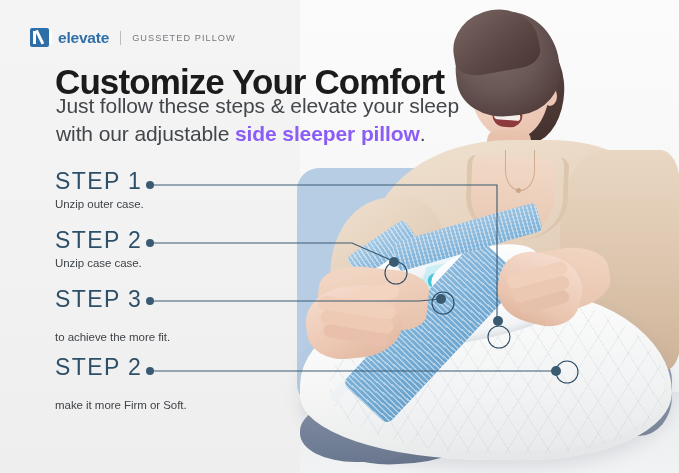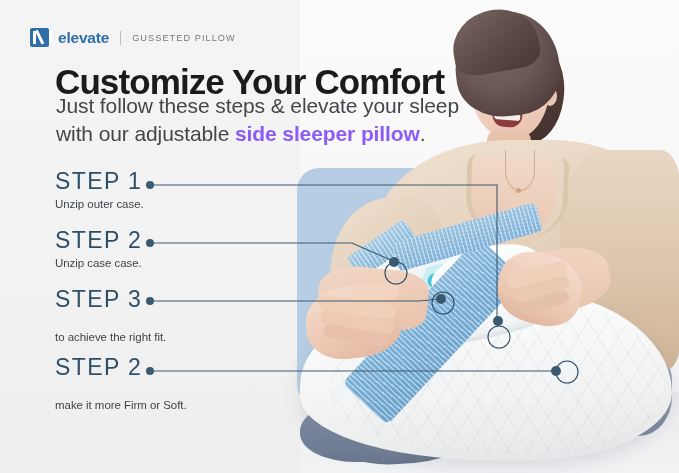--- a/index.html
+++ b/index.html
@@ -306,21 +306,21 @@
     <div class="step-desc">Unzip outer case.</div>
   </div>
   <div class="step" style="top:229px">
     <div class="step-title">STEP 2</div>
     <div class="step-desc">Unzip case case.</div>
   </div>
   <div class="step" style="top:288px">
     <div class="step-title">STEP 3</div>
     <div class="step-desc">
       <br>
-      <span>to achieve the right fit.</span>
+      <span>to achieve the more fit.</span>
     </div>
   </div>
   <div class="step" style="top:356px">
     <div class="step-title">STEP 2</div>
     <div class="step-desc">
       <br>
       <span>make it more Firm or Soft.</span>
     </div>
   </div>
 

